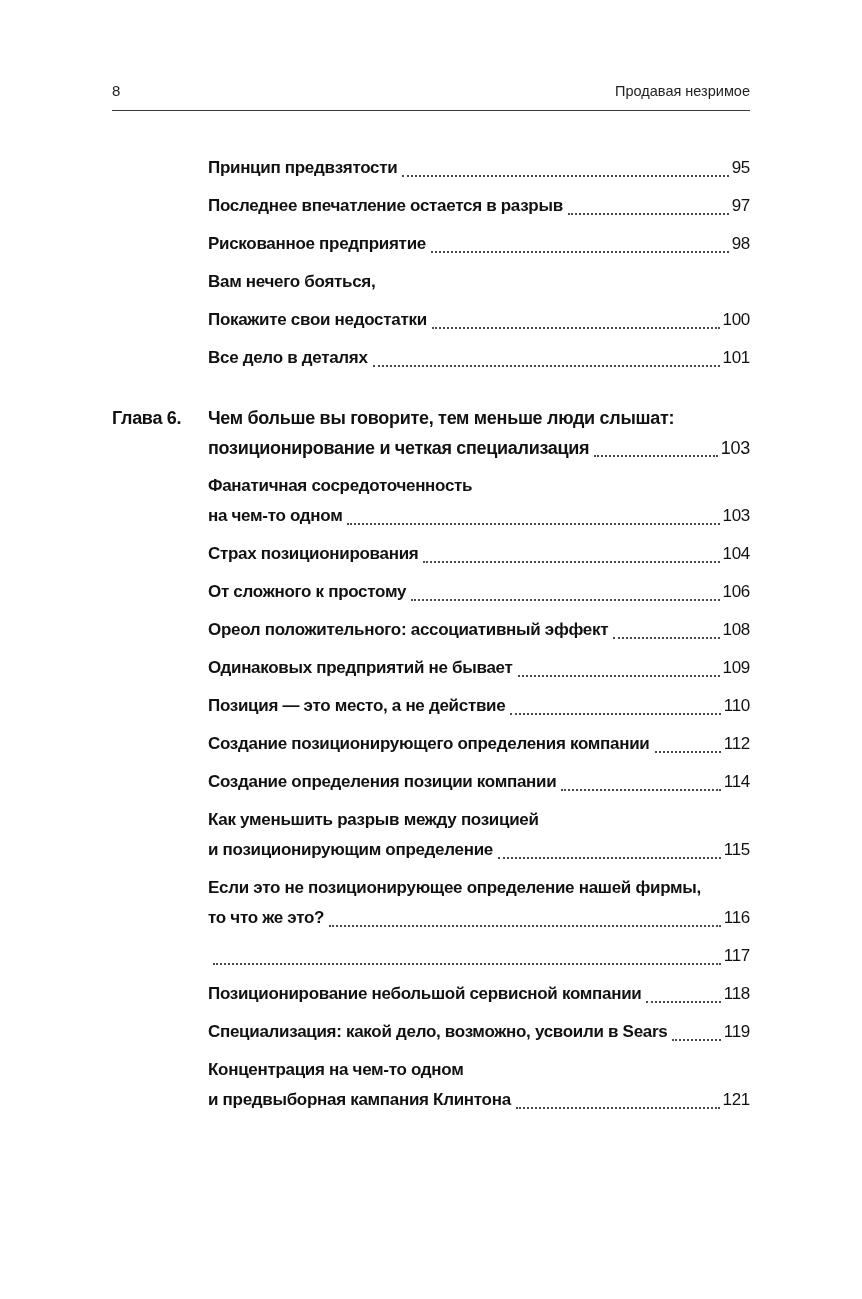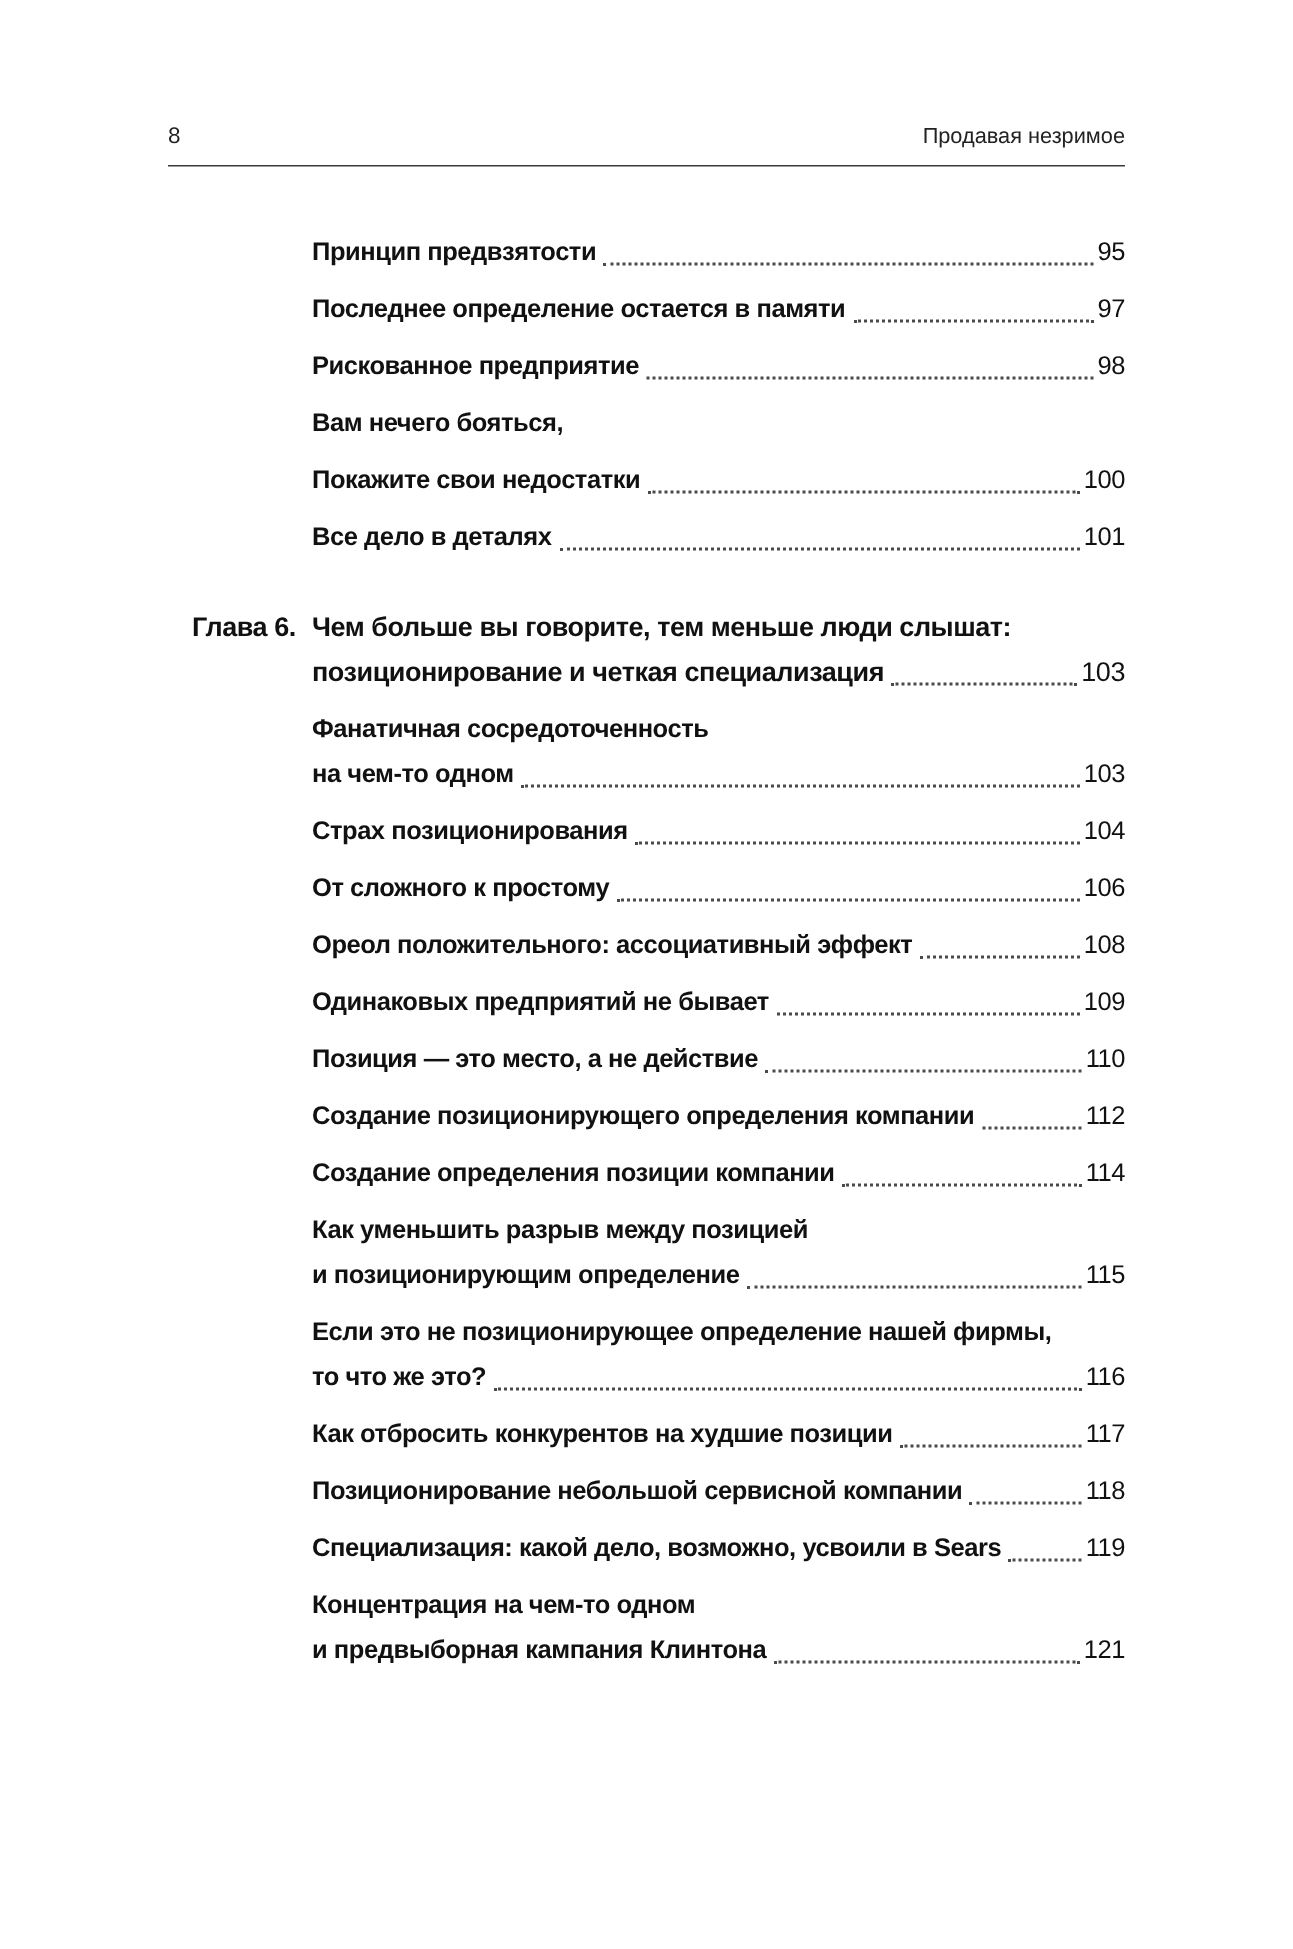--- a/index.html
+++ b/index.html
@@ -48,21 +48,21 @@
     color: #111;
   }
   .toc-entry.gap-before {
     margin-top: 30px;
   }
   .toc-entry.chapter {
     font-size: 18px;
   }
   .chapter-label {
     position: absolute;
-    left: 16px;
+    left: 0;
     top: 0;
     font-weight: 700;
   }
   .entry-line {
     display: flex;
     align-items: flex-end;
   }
   .entry-text {
     white-space: nowrap;
   }
@@ -94,21 +94,21 @@
           <div class="entry-line">
             <span class="entry-text">Принцип предвзятости</span>
             <span class="leader"></span>
             <span class="page-num">95</span>
           </div>
         </div>
       </div>
       <div class="toc-entry">
         <div class="entry-body">
           <div class="entry-line">
-            <span class="entry-text">Последнее определение остается в памяти</span>
+            <span class="entry-text">Последнее впечатление остается в разрыв</span>
             <span class="leader"></span>
             <span class="page-num">97</span>
           </div>
         </div>
       </div>
       <div class="toc-entry">
         <div class="entry-body">
           <div class="entry-line">
             <span class="entry-text">Рискованное предприятие</span>
             <span class="leader"></span>
@@ -249,21 +249,20 @@
           <div class="entry-line">
             <span class="entry-text">то что же это?</span>
             <span class="leader"></span>
             <span class="page-num">116</span>
           </div>
         </div>
       </div>
       <div class="toc-entry">
         <div class="entry-body">
           <div class="entry-line">
-            <span class="entry-text">Как отбросить конкурентов на худшие позиции</span>
             <span class="leader"></span>
             <span class="page-num">117</span>
           </div>
         </div>
       </div>
       <div class="toc-entry">
         <div class="entry-body">
           <div class="entry-line">
             <span class="entry-text">Позиционирование небольшой сервисной компании</span>
             <span class="leader"></span>

